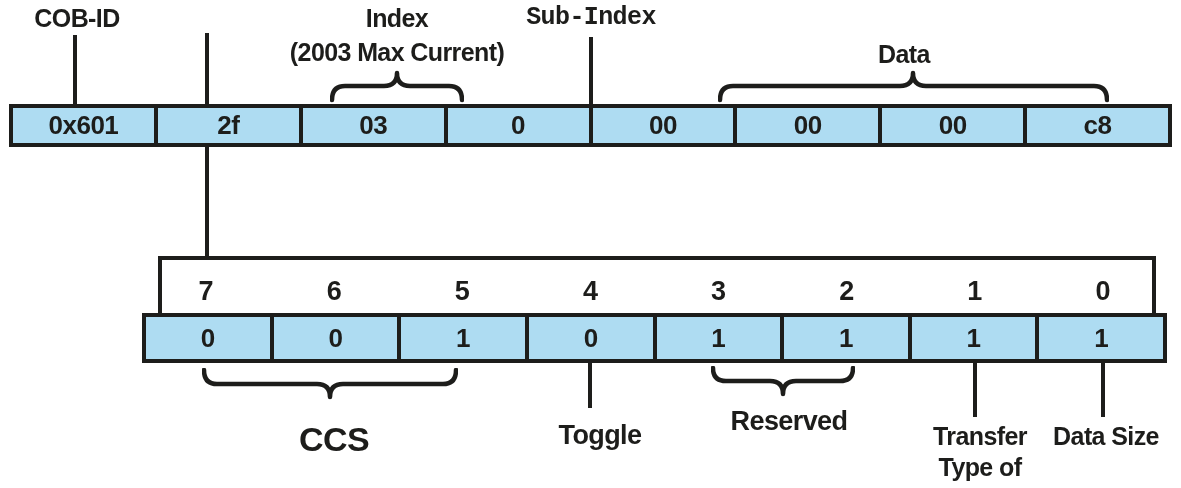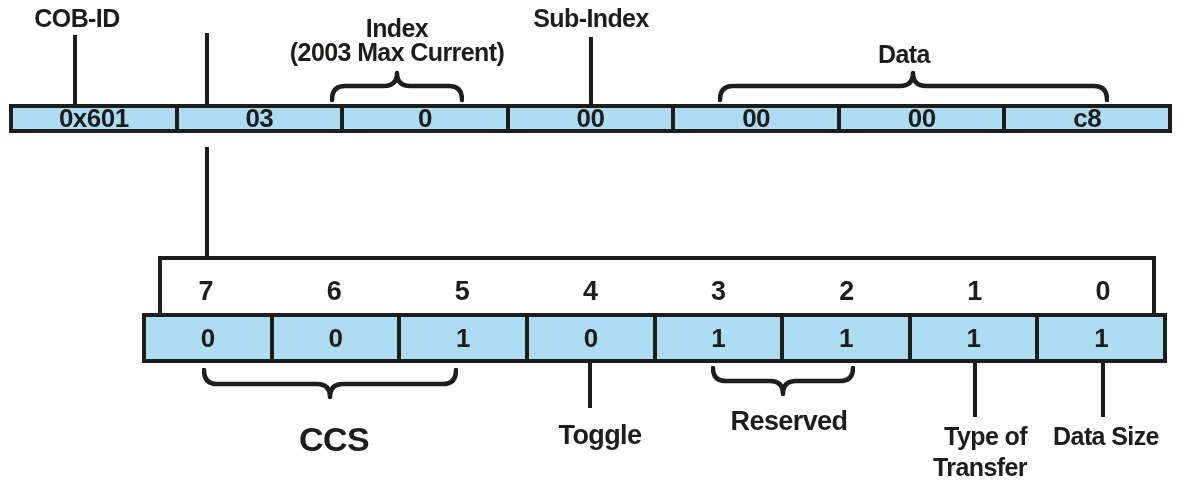--- a/index.html
+++ b/index.html
@@ -20,21 +20,21 @@
     color: var(--text);
   }
   .lbl {
     position: absolute;
     transform: translateX(-50%);
     font-weight: 700;
     font-size: 25px;
     letter-spacing: -0.6px;
     color: var(--text);
     white-space: nowrap;
-    text-align: right;
+    text-align: center;
     line-height: 1.2;
   }
   .lbl.two-line { line-height: 31px; }
   .vline {
     position: absolute;
     width: 4px;
     background: var(--line);
   }
   .hline {
     position: absolute;
@@ -53,21 +53,21 @@
     border-right: 4px solid var(--line);
     display: flex;
     align-items: center;
     justify-content: center;
     font-weight: 700;
     font-size: 26px;
     letter-spacing: -0.5px;
     color: var(--text);
   }
   .cell:last-child { border-right: none; }
-  .byte-row { left: 9px; top: 104px; width: 1163px; height: 29px; }
+  .byte-row { left: 9px; top: 104px; width: 1163px; height: 43px; }
   .bit-row  { left: 142px; top: 313px; width: 1025px; height: 50px; }
   .bit-numbers {
     position: absolute;
     left: 142px; top: 276px; width: 1025px;
     display: flex;
   }
   .bit-numbers span {
     flex: 1;
     text-align: center;
     font-weight: 700;
@@ -82,38 +82,39 @@
     stroke-linecap: round;
     stroke-linejoin: round;
   }
 </style>
 </head>
 <body>
 
 <div class="canvas">
 
   <div class="lbl" style="left:77px; top:3px;">COB-ID</div>
-  <div class="lbl" style="left:397px; top:13px;">Index</div>
+  <div class="lbl" style="left:397px; top:3px;">Index</div>
   <div class="lbl" style="left:397px; top:37px;">(2003 Max Current)</div>
-  <div class="lbl" style="left:591px; top:3px;">Sub-Index</div>
+  <div class="lbl" style="left:591px; top:3px;font-family:Liberation Mono, monospace;">Sub-Index</div>
   <div class="lbl" style="left:904px; top:39px;">Data</div>
 
   <div class="vline" style="left:73px; top:35px; height:69px;"></div>
   <div class="vline" style="left:205px; top:33px; height:71px;"></div>
   <div class="vline" style="left:589px; top:37px; height:67px;"></div>
 
   <svg class="brace" style="left:330px; top:67px;" width="134" height="36" viewBox="0 0 134 36">
     <path d="M2,33 Q2,19 15,19 L54,19 Q67,19 67,6 Q67,19 80,19 L119,19 Q132,19 132,33"></path>
   </svg>
   <svg class="brace" style="left:718px; top:67px;" width="391" height="36" viewBox="0 0 391 36">
     <path d="M2,33 Q2,19 15,19 L182,19 Q195,19 195,6 Q195,19 208,19 L376,19 Q389,19 389,33"></path>
   </svg>
 
   <div class="cell-row byte-row">
     <div class="cell">0x601</div>
+    <div class="cell">2f</div>
     <div class="cell">03</div>
     <div class="cell">0</div>
     <div class="cell">00</div>
     <div class="cell">00</div>
     <div class="cell">00</div>
     <div class="cell">c8</div>
   </div>
 
   <div class="vline" style="left:205px; top:147px; height:111px;"></div>
   <div class="hline" style="left:158px; top:256px; width:998px;"></div>
@@ -149,20 +150,20 @@
   <svg class="brace" style="left:711px; top:366px;" width="144" height="32" viewBox="0 0 144 32">
     <path d="M2,2 Q2,15 15,15 L59,15 Q72,15 72,28 Q72,15 85,15 L129,15 Q142,15 142,2"></path>
   </svg>
   <div class="vline" style="left:973px; top:363px; height:54px;"></div>
   <div class="vline" style="left:1101px; top:363px; height:54px;"></div>
 
   <div class="lbl" style="left:334px; top:419px; font-size:34px;">CCS</div>
   <div class="lbl" style="left:789px; top:405px; font-size:27px;">Reserved</div>
   <div class="lbl" style="left:600px; top:419px; font-size:27px;">Toggle</div>
   <div class="lbl two-line" style="left:980px; top:421px;">
+    <div>Transfer</div>
     <div>Type of</div>
-    <div>Transfer</div>
   </div>
   <div class="lbl two-line" style="left:1106px; top:421px;">
     <div>Data Size</div>
   </div>
 
 </div>
 
 </body></html>

